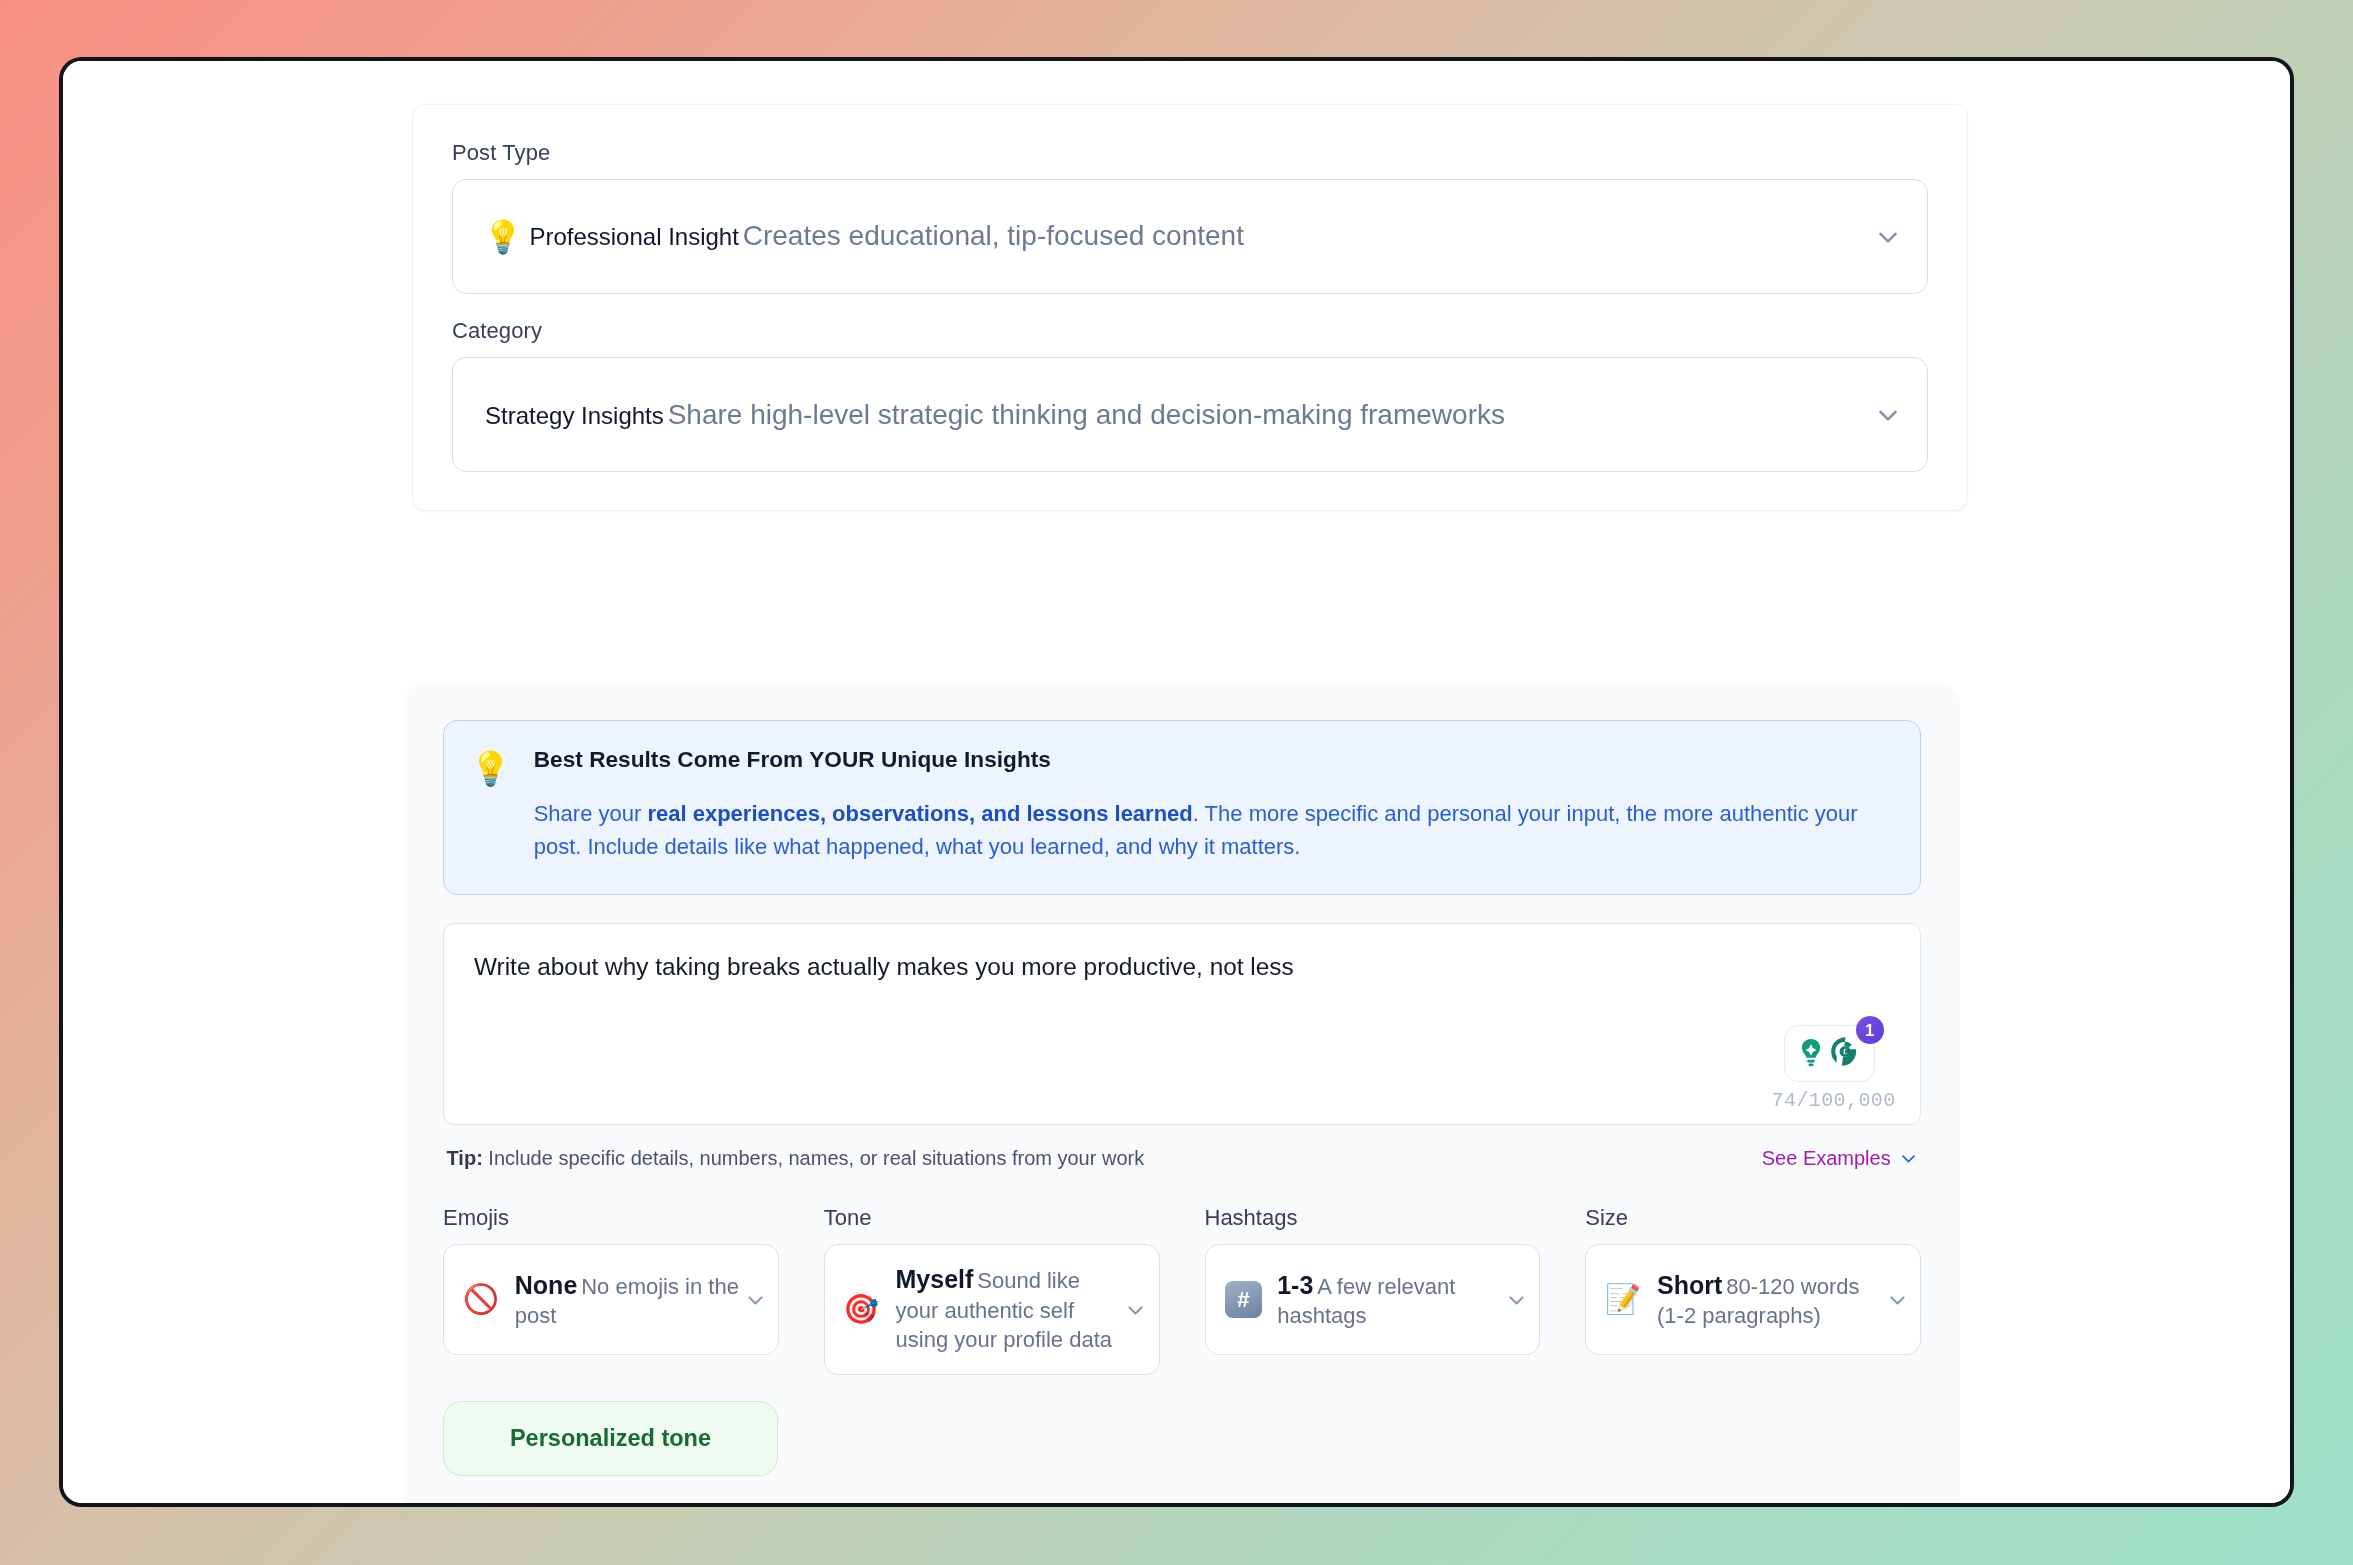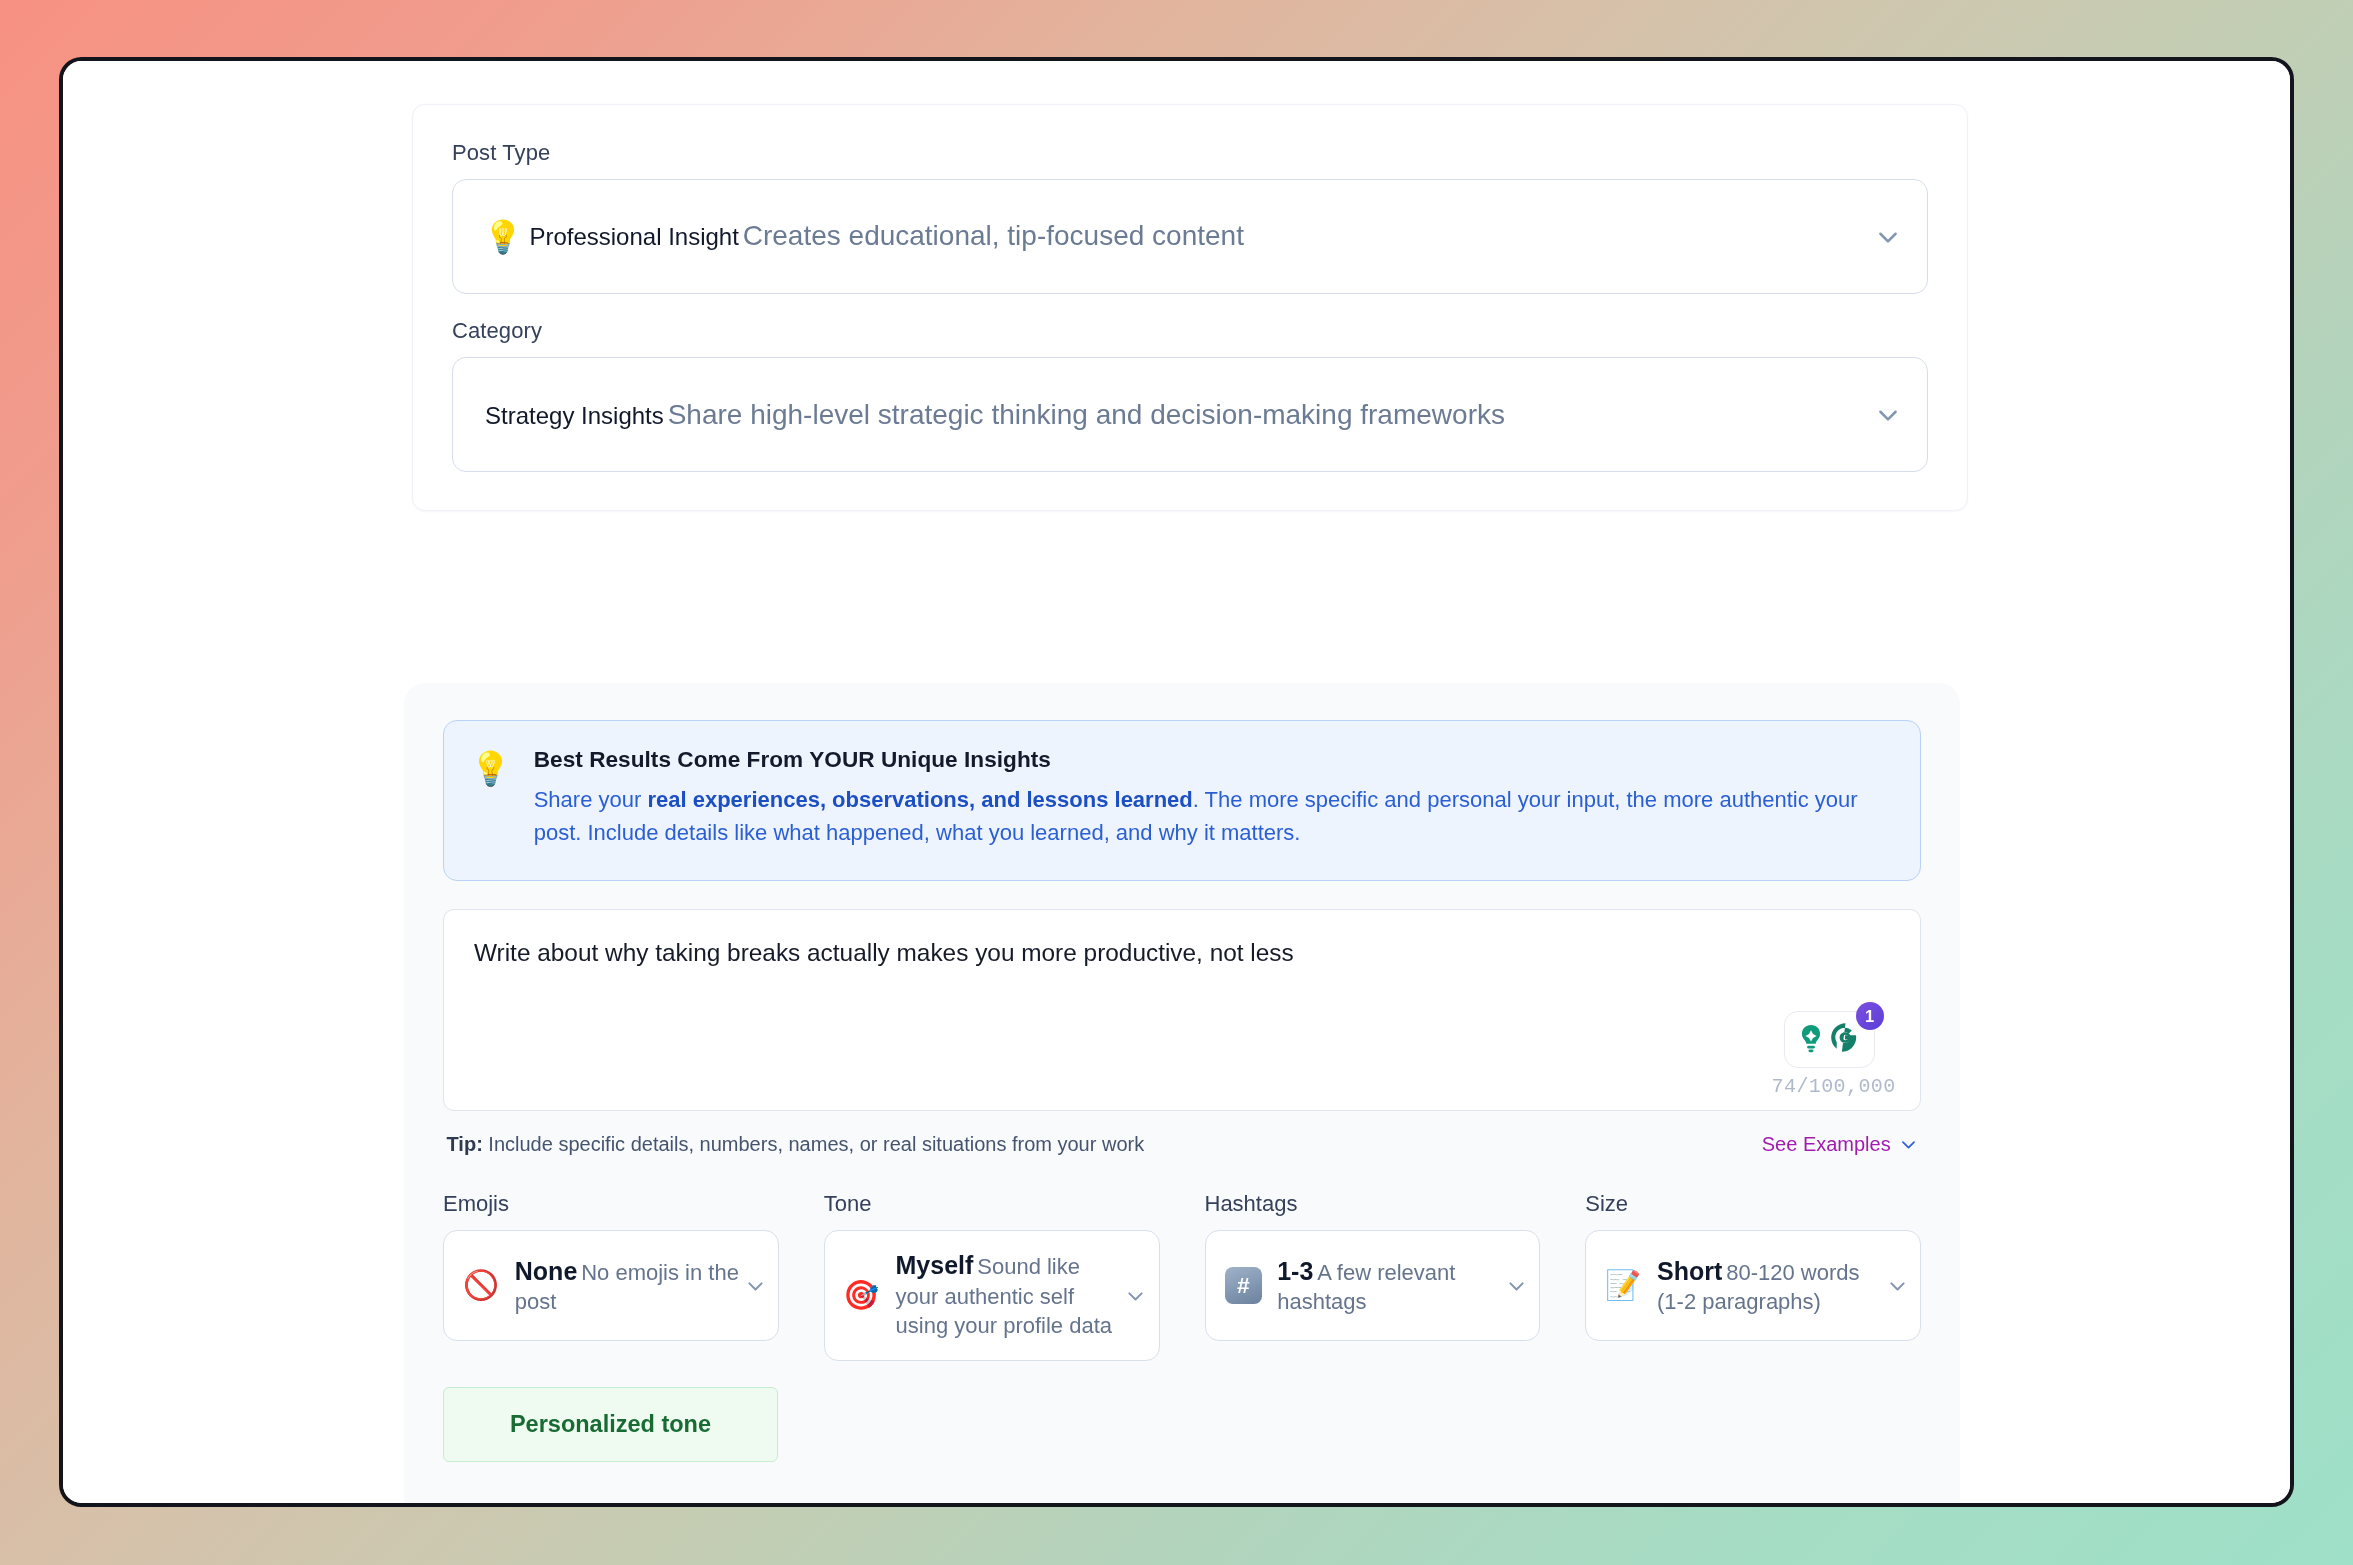--- a/index.html
+++ b/index.html
@@ -152,21 +152,21 @@
     margin-top: 5.2px;
     user-select: none;
   }
 
   .callout-body { flex: 1 1 auto; }
 
   .callout-title {
     font-size: 22.6px;
     font-weight: 700;
     color: #131a2b;
-    margin-bottom: 10px;
+    margin-bottom: 24px;
     letter-spacing: 0.04px;
   }
 
   .callout-text {
     font-size: 22px;
     line-height: 1.52;
     color: #2a5fd4;
     font-weight: 400;
   }
   .callout-text b { font-weight: 700; color: #1c4fc4; }
@@ -339,21 +339,21 @@
     font-style: italic;
     flex: 0 0 auto;
   }
 
   
   .tone-pill {
     margin-top: 26px;
     width: 335px;
     background: #effaf1;
     border: 1.7px solid #c6edcf;
-    border-radius: 6px;
+    border-radius: 19px;
     padding: 22.6px 19px;
     text-align: center;
   }
 
   .tone-pill-text {
     font-size: 23.5px;
     font-weight: 700;
     color: #176b33;
     line-height: 1.2;
   }

